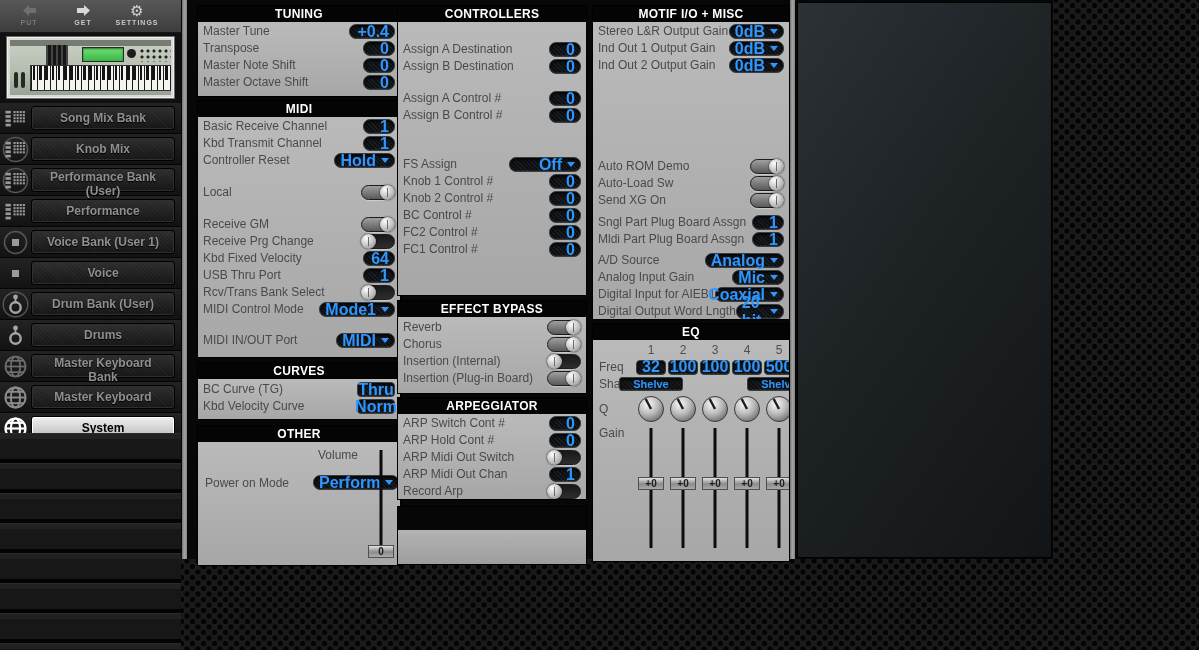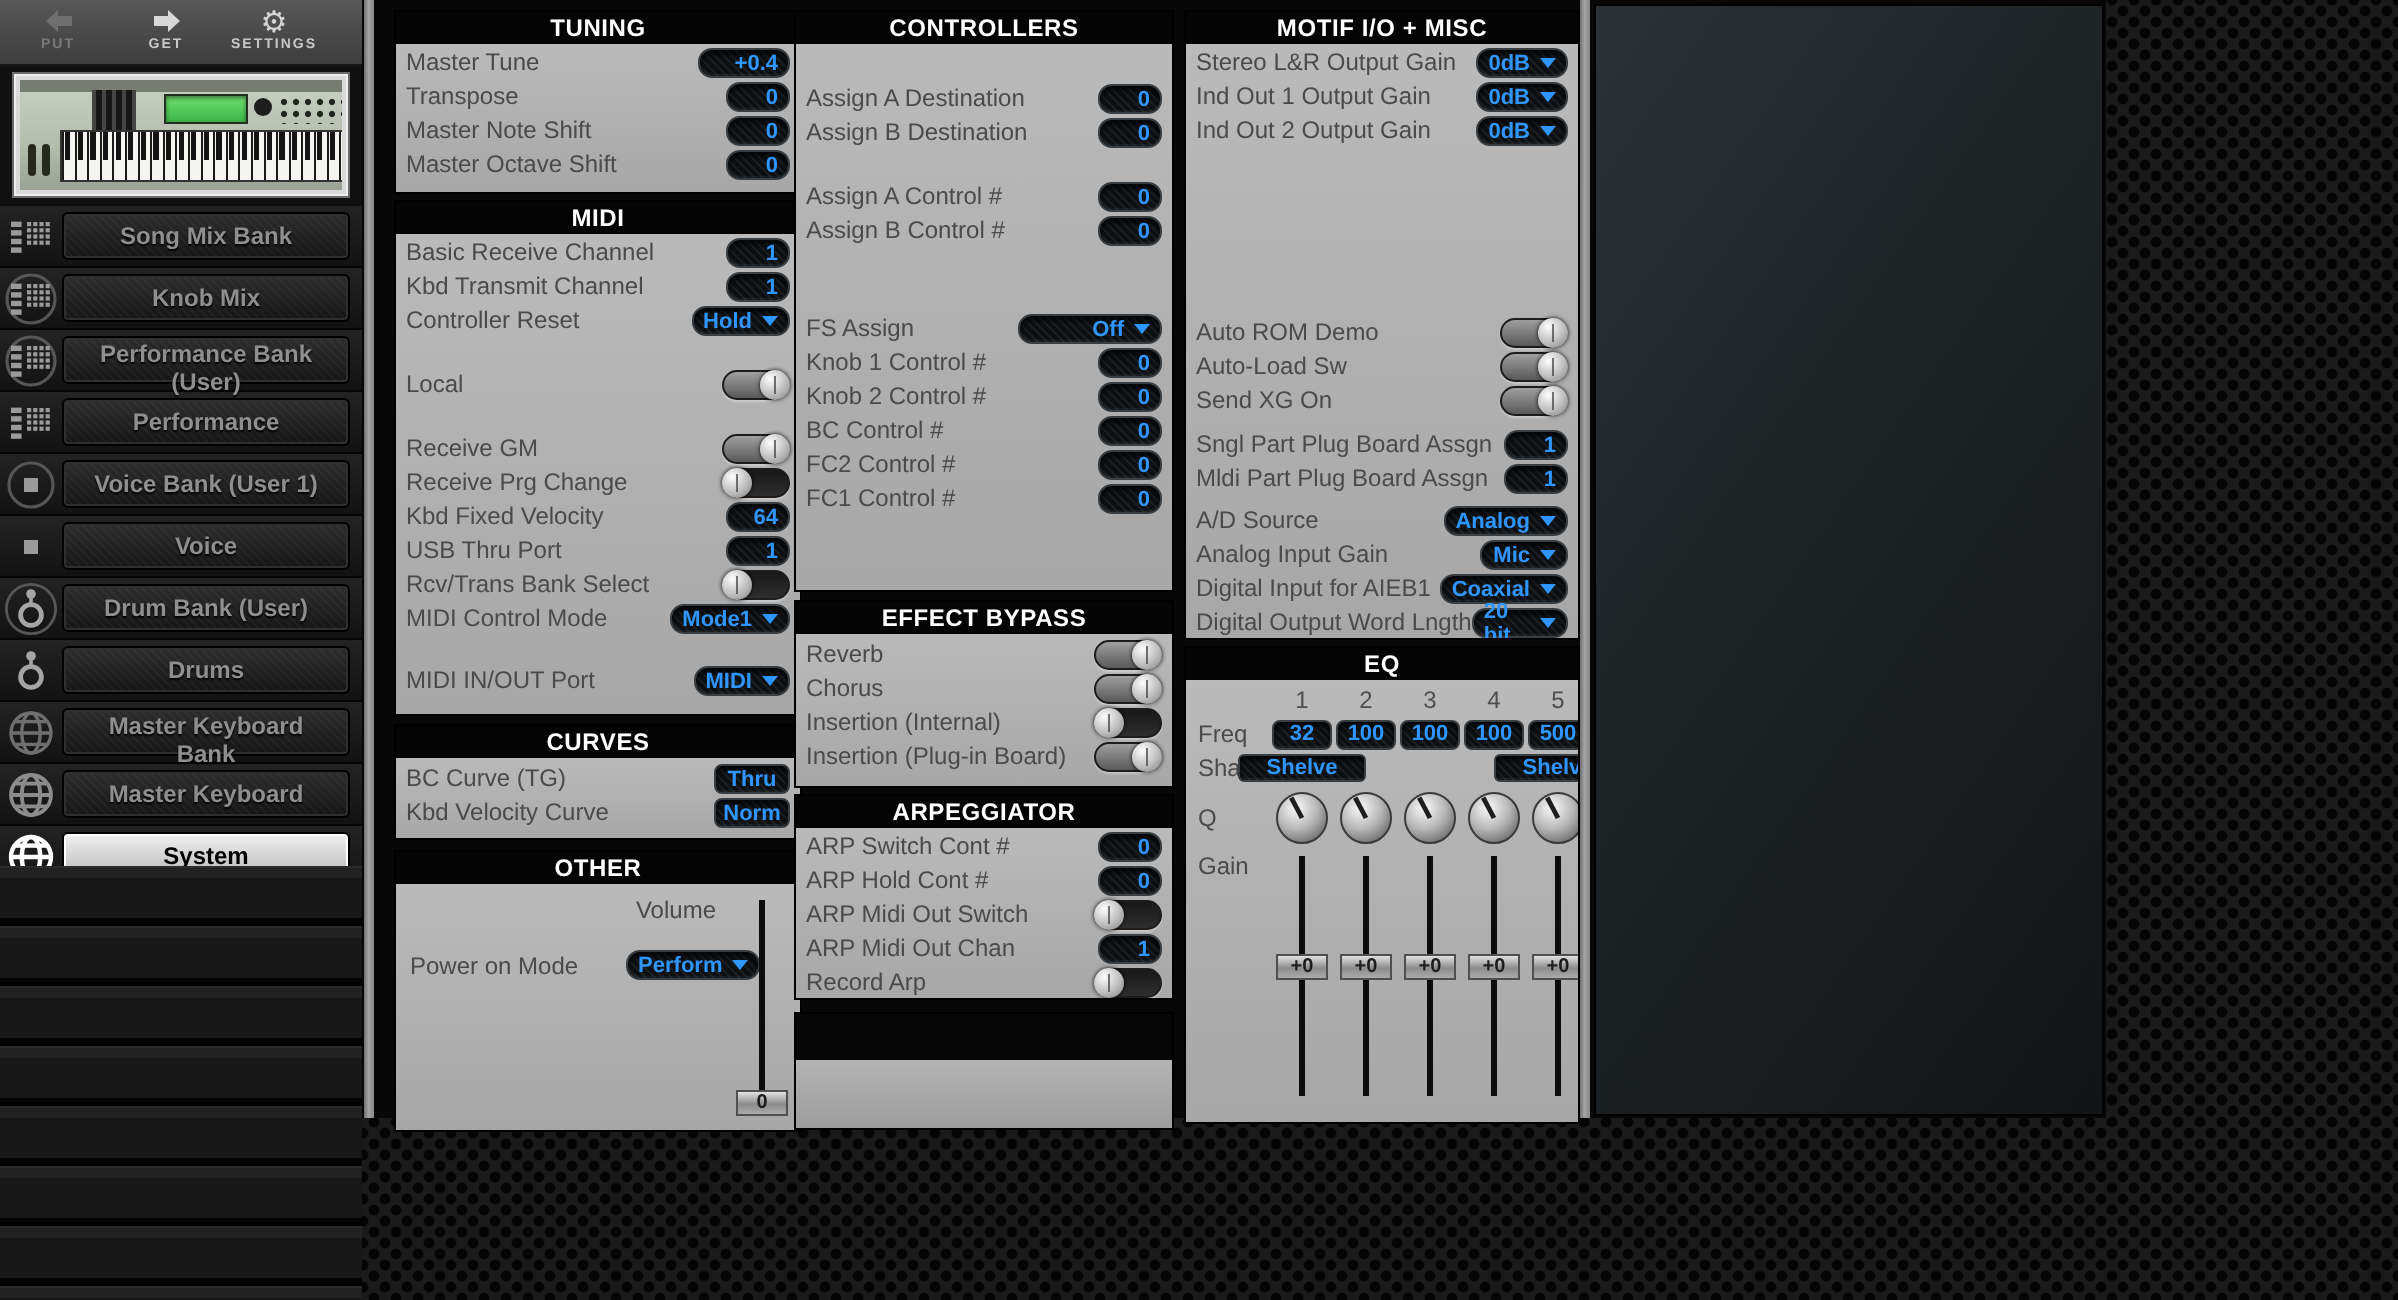--- a/index.html
+++ b/index.html
@@ -80,21 +80,21 @@
   .p-empty .e-bot{height:34px;background:linear-gradient(#b3b3b3,#9d9d9d)}
   
   .row{display:flex;align-items:flex-start;justify-content:space-between;height:17px}
   .lab{font-size:12px;color:#4a4a4a;white-space:nowrap}
   .spacer{width:100%}
   .field{display:inline-flex;align-items:center;justify-content:flex-end;box-sizing:border-box;
     background:#0d1013;
     background-image:repeating-linear-gradient(45deg,rgba(255,255,255,.06) 0 1px,transparent 1px 3px);
     border-radius:7px;border:1px solid #383d41;
     box-shadow:inset 0 2px 3px rgba(0,0,0,.85), inset 0 -1px 1px rgba(255,255,255,.07);
-    color:#2f96ff;font-weight:bold;font-size:11px;height:15px;padding:0 5px;cursor:pointer}
+    color:#2f96ff;font-weight:bold;font-size:16px;height:15px;padding:0 5px;cursor:pointer}
   .value{width:32px}
   .value.wide{width:46px}
   .dropdown{min-width:44px;gap:5px}
   .dropdown.wide{min-width:72px}
   .caret{width:0;height:0;border-left:4px solid transparent;border-right:4px solid transparent;border-top:5px solid #2f96ff}
   .btnfield{width:38px;justify-content:center;border-radius:4px}
   .toggle{width:34px;height:15px;border-radius:8px;position:relative;cursor:pointer;box-sizing:border-box;
     border:1px solid #1c1c1c;background:linear-gradient(#181818,#2e2e2e);
     box-shadow:0 1px 1px rgba(255,255,255,.35)}
   .toggle.on{background:linear-gradient(#9f9f9f,#595959)}

